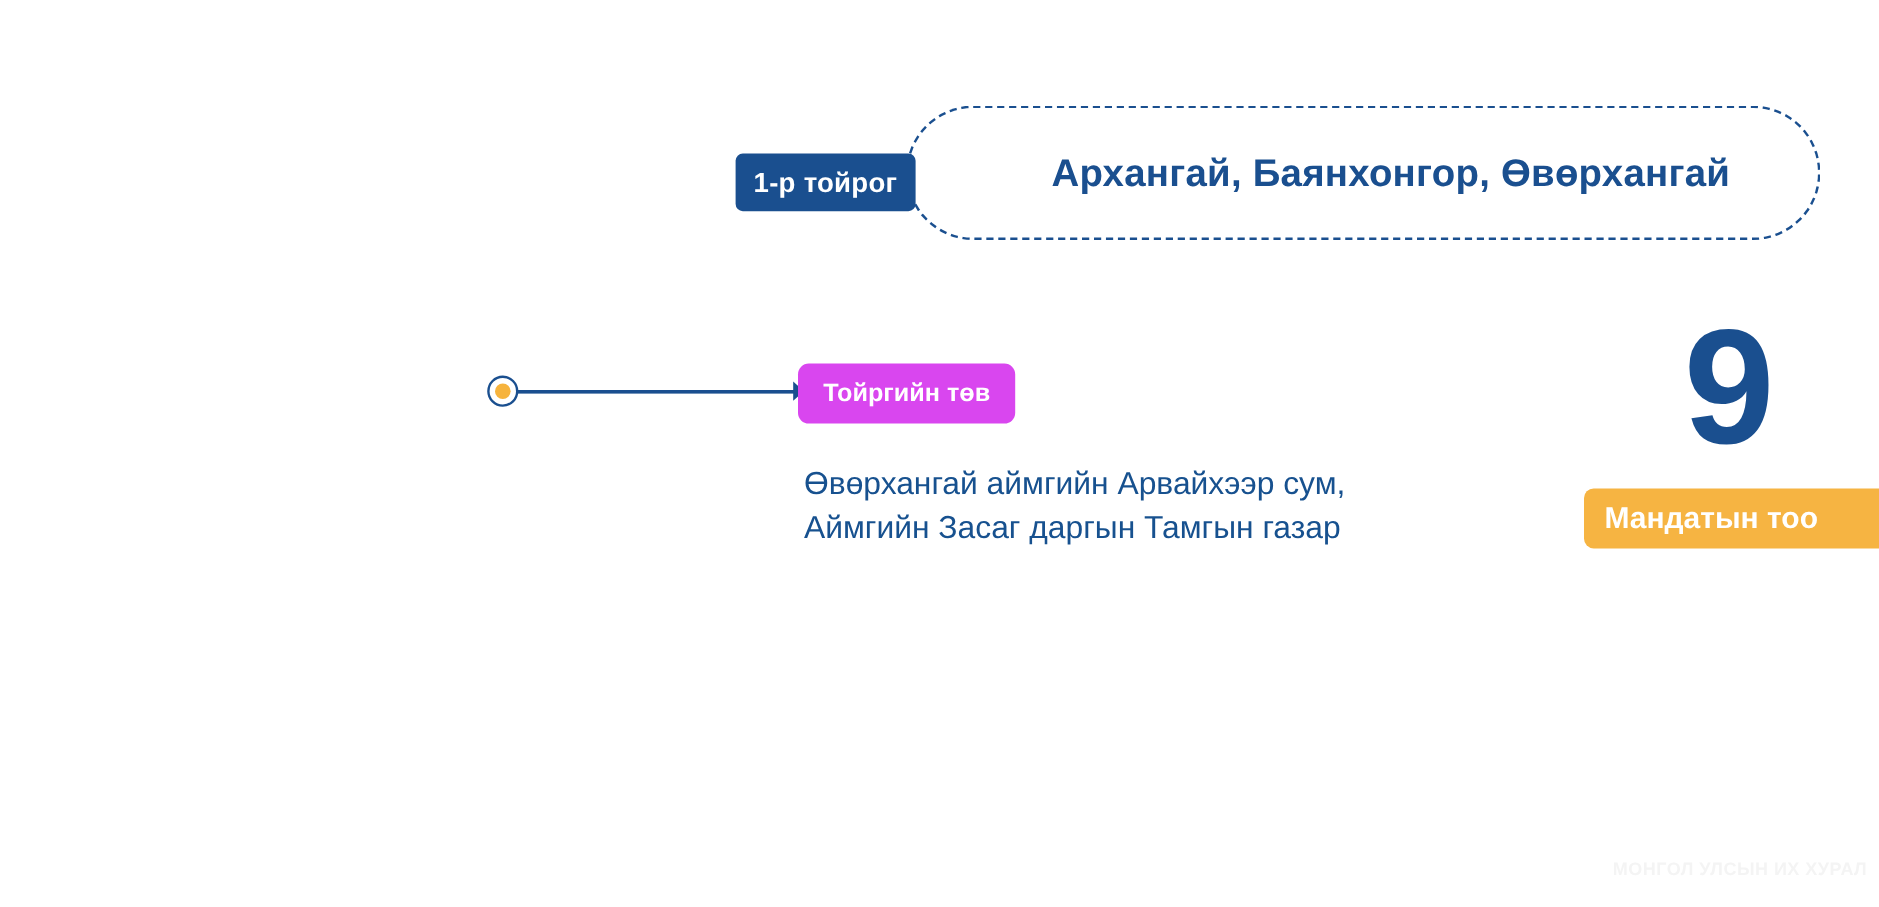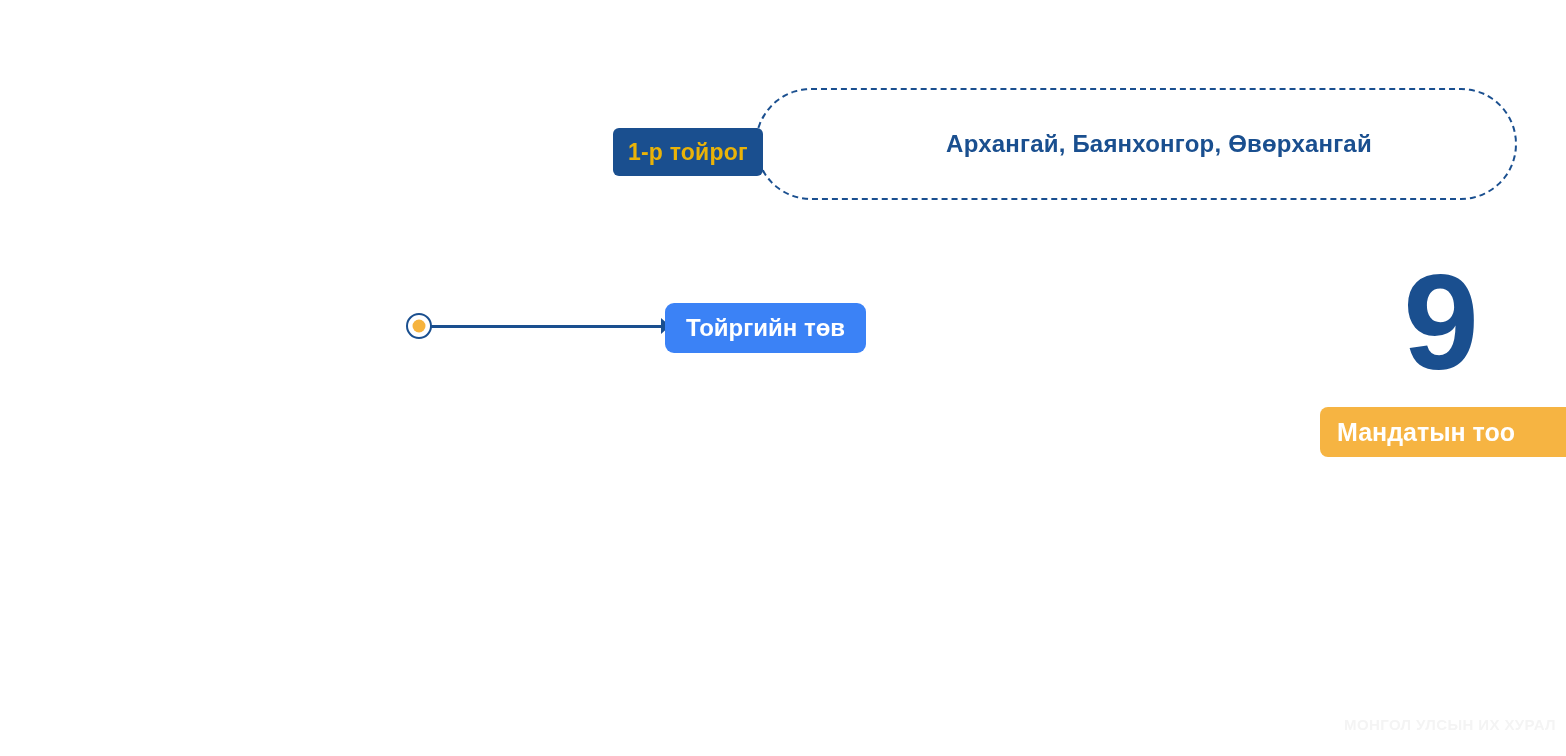--- a/index.html
+++ b/index.html
@@ -98,21 +98,21 @@
   #district-badge {
     position: absolute;
     left: 613px;
     top: 128px;
     height: 48px;
     padding: 0 15px;
     display: flex;
     align-items: center;
     background: #1a4f8f;
     border-radius: 6px;
-    color: #eab308;
+    color: #ffffff;
     font-size: 23px;
     font-weight: bold;
     letter-spacing: 0.2px;
     white-space: nowrap;
     z-index: 7;
     box-sizing: border-box;
   }
   #provinces-pill {
     position: absolute;
     left: 755px;
@@ -122,40 +122,40 @@
     border: 2.5px dashed #1a4f8f;
     border-radius: 58px;
     box-sizing: border-box;
     display: flex;
     align-items: center;
     justify-content: center;
     z-index: 3;
   }
   #provinces-text {
     color: #1a4f8f;
-    font-size: 24px;
+    font-size: 32px;
     font-weight: bold;
     letter-spacing: 0.2px;
     white-space: nowrap;
     padding-left: 46px;
   }
 
   
   #center-badge {
     position: absolute;
     left: 665px;
     top: 303px;
     height: 50px;
     padding: 0 21px;
     display: flex;
     align-items: center;
-    background: #3b82f6;
+    background: #d946ef;
     border-radius: 9px;
     color: #ffffff;
-    font-size: 24px;
+    font-size: 21px;
     font-weight: bold;
     white-space: nowrap;
     z-index: 6;
     box-sizing: border-box;
   }
   #center-address {
     position: absolute;
     left: 670px;
     top: 385px;
     width: 600px;
@@ -221,20 +221,22 @@
   <div id="leader-nub"></div>
 
   <div id="provinces-pill">
     <span id="provinces-text">Архангай, Баянхонгор, Өвөрхангай</span>
   </div>
 
   <div id="district-badge">1-р тойрог</div>
 
   <div id="center-badge">Тойргийн төв</div>
 
+  <div id="center-address">Өвөрхангай аймгийн Арвайхээр сум,
+Аймгийн Засаг даргын Тамгын газар</div>
 
   <div id="mandate-number">9</div>
 
   <div id="mandate-badge">Мандатын тоо</div>
 
   <div id="watermark">МОНГОЛ УЛСЫН ИХ ХУРАЛ</div>
 
 </div>
 
 </body></html>

